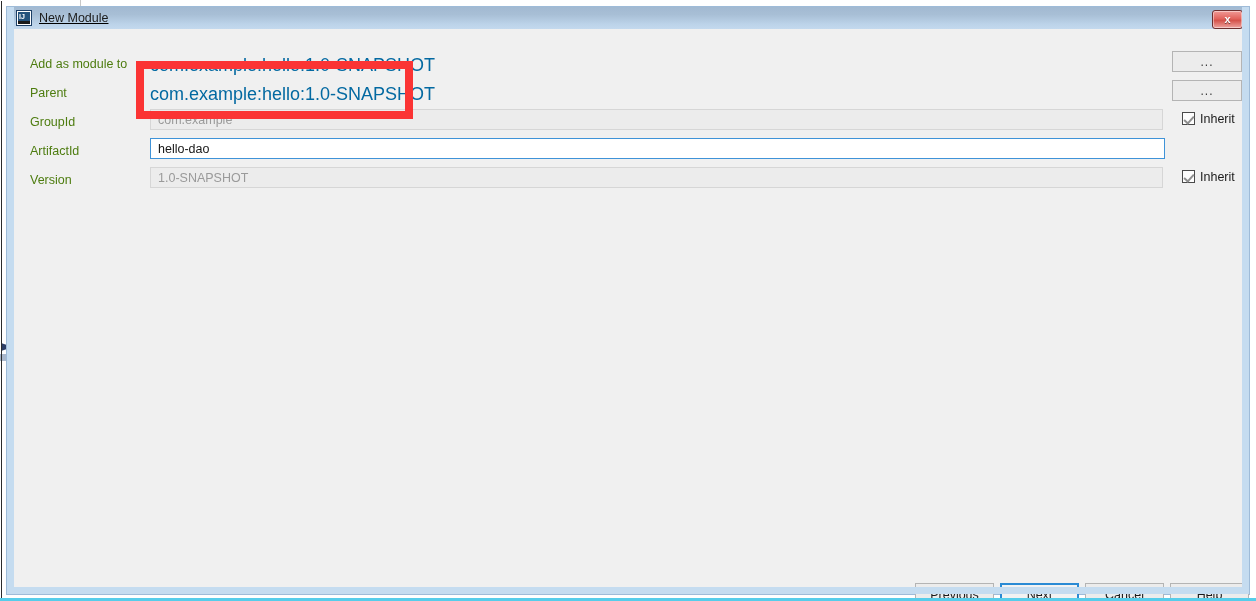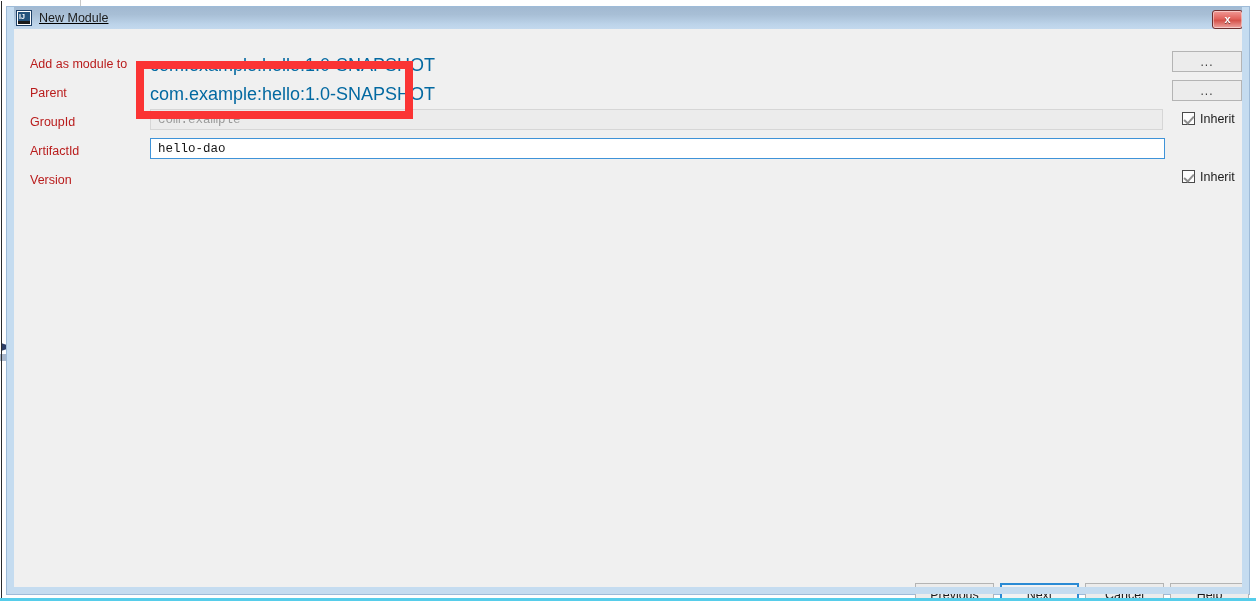--- a/index.html
+++ b/index.html
@@ -176,42 +176,42 @@
     position: absolute;
     left: 0;
     height: 22px;
     display: flex;
     align-items: center;
   }
   .row-label {
     position: absolute;
     left: 16px;
     font-size: 12.5px;
-    color: #b91c1c;
+    color: #4d7c0f;
     white-space: nowrap;
     font-family: "Liberation Sans", sans-serif;
   }
 
   
   .combo-value {
     position: absolute;
     left: 136px;
     font-size: 18px;
     color: #0369a1;
     white-space: nowrap;
     font-family: "Liberation Sans", sans-serif;
   }
 
   .field {
     position: absolute;
     left: 136px;
     height: 21px;
     box-sizing: border-box;
     font-size: 12.5px;
-    font-family: Liberation Mono, monospace;
+    font-family: Liberation Sans, sans-serif;
     display: flex;
     align-items: center;
     padding-left: 7px;
   }
   .field.disabled {
     background: #ececec;
     border: 1px solid #d6d6d6;
     color: #9a9a9a;
   }
   .field.active {
@@ -376,20 +376,21 @@
     </div>
 
     <div class="row" style="top:111px;">
       <div class="row-label">ArtifactId</div>
     </div>
     <div class="field active" style="top:109px; width:1015px;">hello-dao</div>
 
     <div class="row" style="top:140px;">
       <div class="row-label">Version</div>
     </div>
+    <div class="field disabled" style="top:138px; width:1013px;">1.0-SNAPSHOT</div>
     <div class="inherit" style="top:141px;">
       <div class="checkbox"></div>
       <div class="inherit-label">Inherit</div>
     </div>
 
     <div class="annotation"></div>
 
     <div class="footer">
       <div class="btn" style="left:901px; width:79px;">
         <span><u>P</u><span>revious</span></span>

